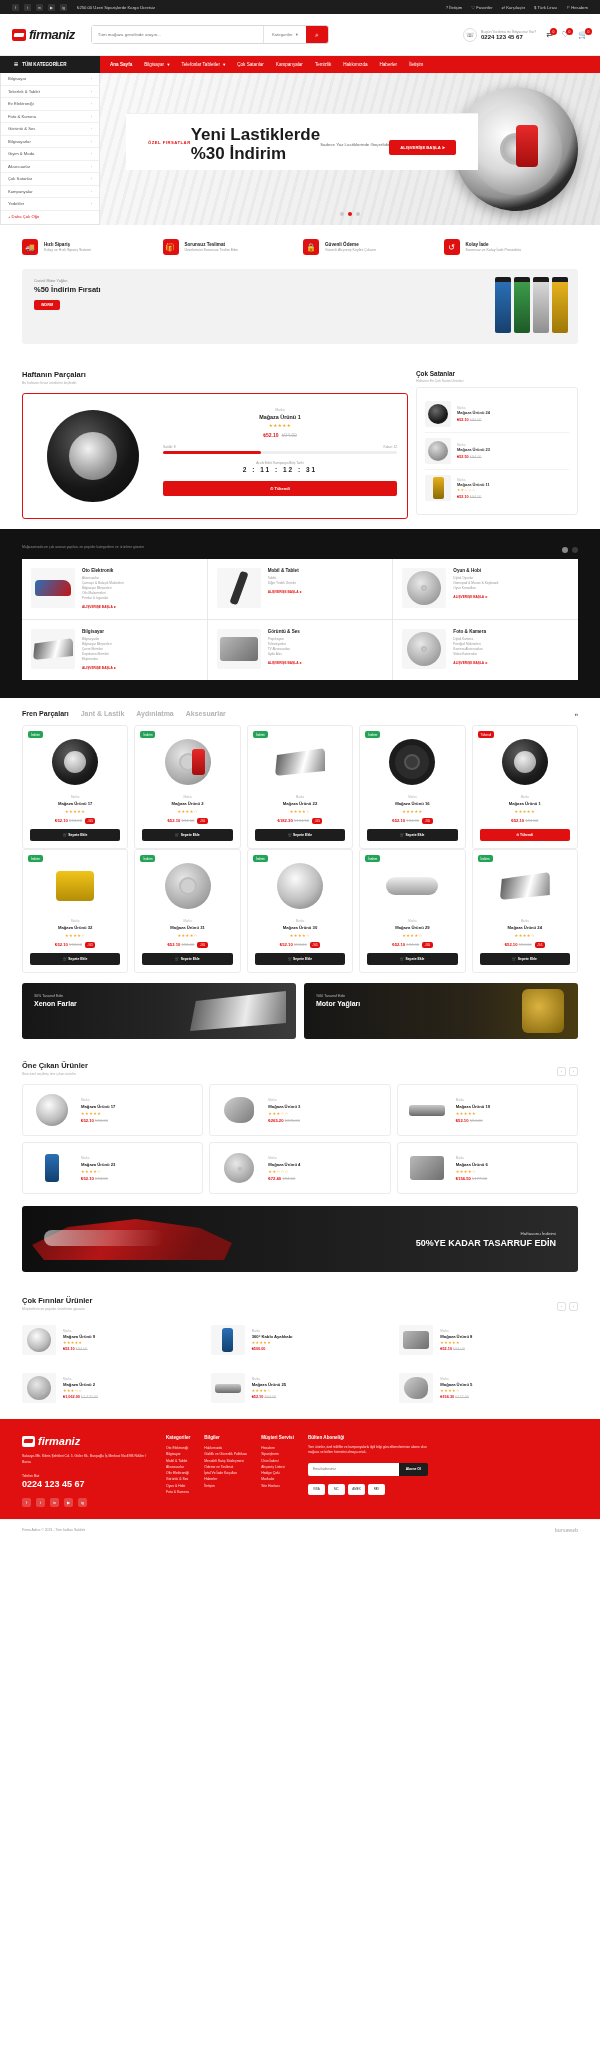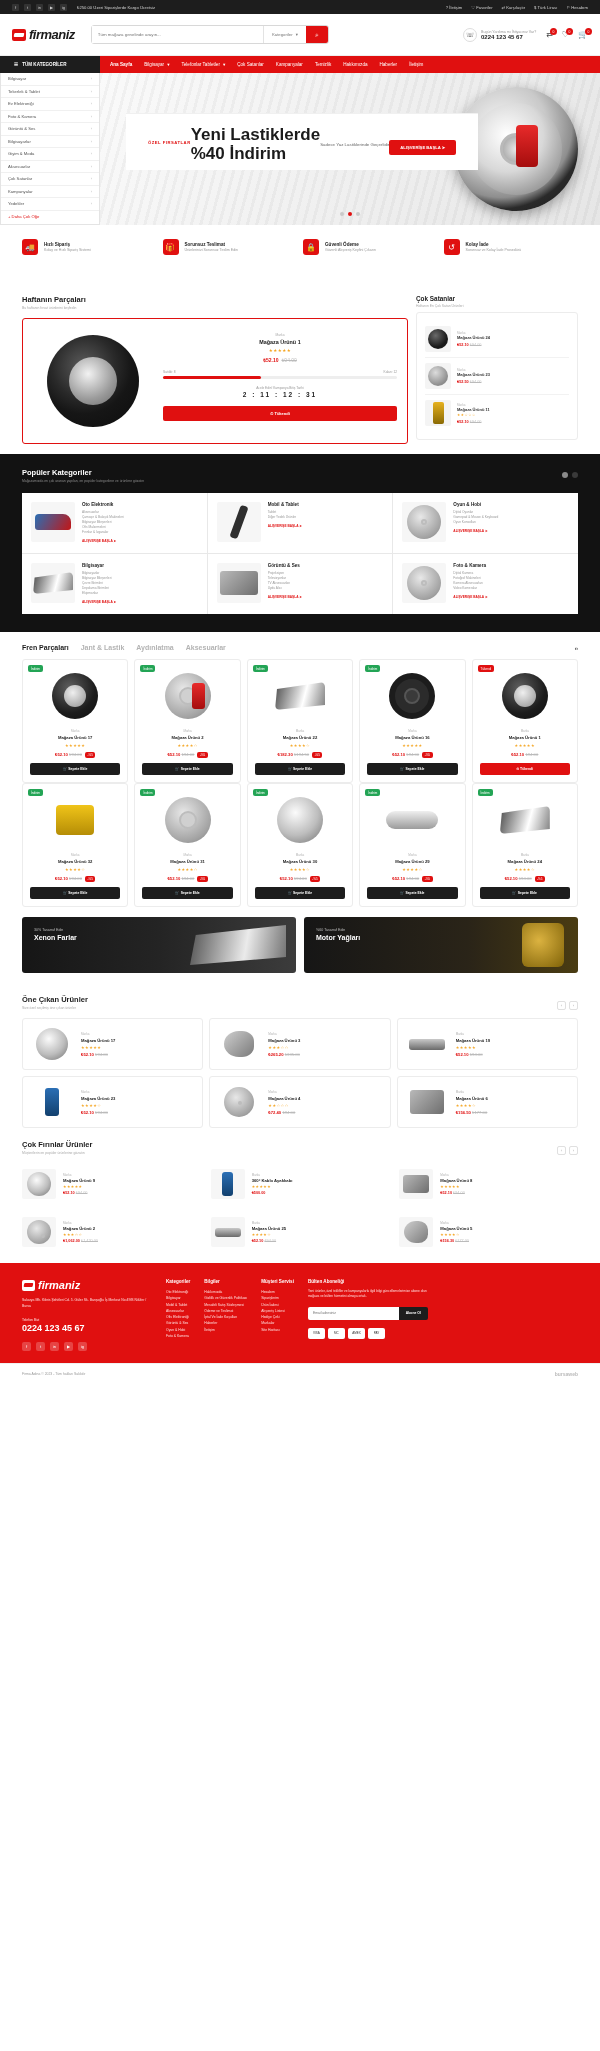--- a/index.html
+++ b/index.html
@@ -556,21 +556,21 @@
       <div class="row">
           <span>+ Daha Çok Öğe</span>
         </div>
     </div>
     <div class="hero">
       <div class="tracks"></div>
       <div class="wheel"></div>
       <div class="caliper"></div>
       <div class="copy">
         <div class="kicker">ÖZEL FIRSATLAR</div>
-        <h2><span>Yeni Lastiklerde</span><br><span>%40 İndirim</span></h2>
+        <h2><span>Yeni Lastiklerde</span><br><span>%30 İndirim</span></h2>
         <p>Sadece Yaz Lastiklerinde Geçerlidir</p>
         <div class="btn">ALIŞVERİŞE BAŞLA ➤</div>
       </div>
       <div class="dots">
         <i></i>
         <i class="on"></i>
         <i></i>
       </div>
     </div>
   </div>
@@ -601,20 +601,31 @@
       <div class="ic">↺</div>
       <div>
           <div class="t1">Kolay İade</div>
       <div class="t2">Sorunsuz ve Kolay İade Prosedürü</div>
         </div>
     </div>
   </div>
 
   <div class="promo">
     <div class="promo-right">
+      <div class="promo-card light">
+        <div class="oils">
+            <b></b>
+            <b></b>
+            <b></b>
+            <b></b>
+          </div>
+        <div class="k">Castrol Motor Yağları</div>
+        <h3>%50 İndirim Fırsatı</h3>
+        <div class="btn">İNDİRİM</div>
+      </div>
     </div>
   </div>
 
   <div class="sec">
     <div style="display:flex; gap:8px;">
       <div style="flex:1;">
         <div class="sec-head">
           <div>
             <h3>Haftanın Parçaları</h3>
             <div class="sub">Bu haftanın fırsat ürünlerini keşfedin</div>
@@ -686,21 +697,20 @@
               <div class="stars" style="margin-top:1px;font-size:3.6px">★★☆☆☆</div>
               <div class="bs-price"><span style="color:#e01010;font-weight:bold">₺52.10</span> <span style="color:#bbb;text-decoration:line-through">₺94.00</span></div>
             </div>
           </div>
         </div>
       </div>
     </div>
   </div>
 
   <div class="popcat">
-    <h3>Popüler Kategoriler</h3>
     <div class="sub">Mağazamızda en çok aranan yapılan, en popüler kategorilere ve ürünlere gözatın</div>
     <div class="dots2">
         <i class="on"></i>
         <i></i>
       </div>
     <div class="popgrid">
       <div class="popcell">
         <div class="img">
             <div style="width:36px;height:16px;background:linear-gradient(120deg,#2a6fb5,#c21616);border-radius:4px 8px 3px 3px"></div>
           </div>
@@ -1009,20 +1019,28 @@
         <div>
             <div class="brand">Marka</div>
         <div class="name">Mağaza Ürünü 6</div>
         <div class="stars">★★★★☆</div>
         <div class="price"><span style="color:#e01010;font-weight:bold">₺156.50</span> <span style="color:#bbb;text-decoration:line-through">₺177.00</span></div>
           </div>
       </div>
     </div>
   </div>
 
+  <div class="wide">
+    <div class="car"></div>
+    <div class="beam"></div>
+    <div>
+      <div class="t1">Haftasonu İndirimi</div>
+      <div class="t2">50%YE KADAR TASARRUF EDİN</div>
+    </div>
+  </div>
 
   <div class="sec">
     <div class="sec-head">
       <div>
         <h3>Çok Fırınlar Ürünler</h3>
         <div class="sub">Müşterilerin en popüler ürünlerine gözatın</div>
       </div>
       <div class="arrows">
           <b>‹</b>
           <b>›</b>

